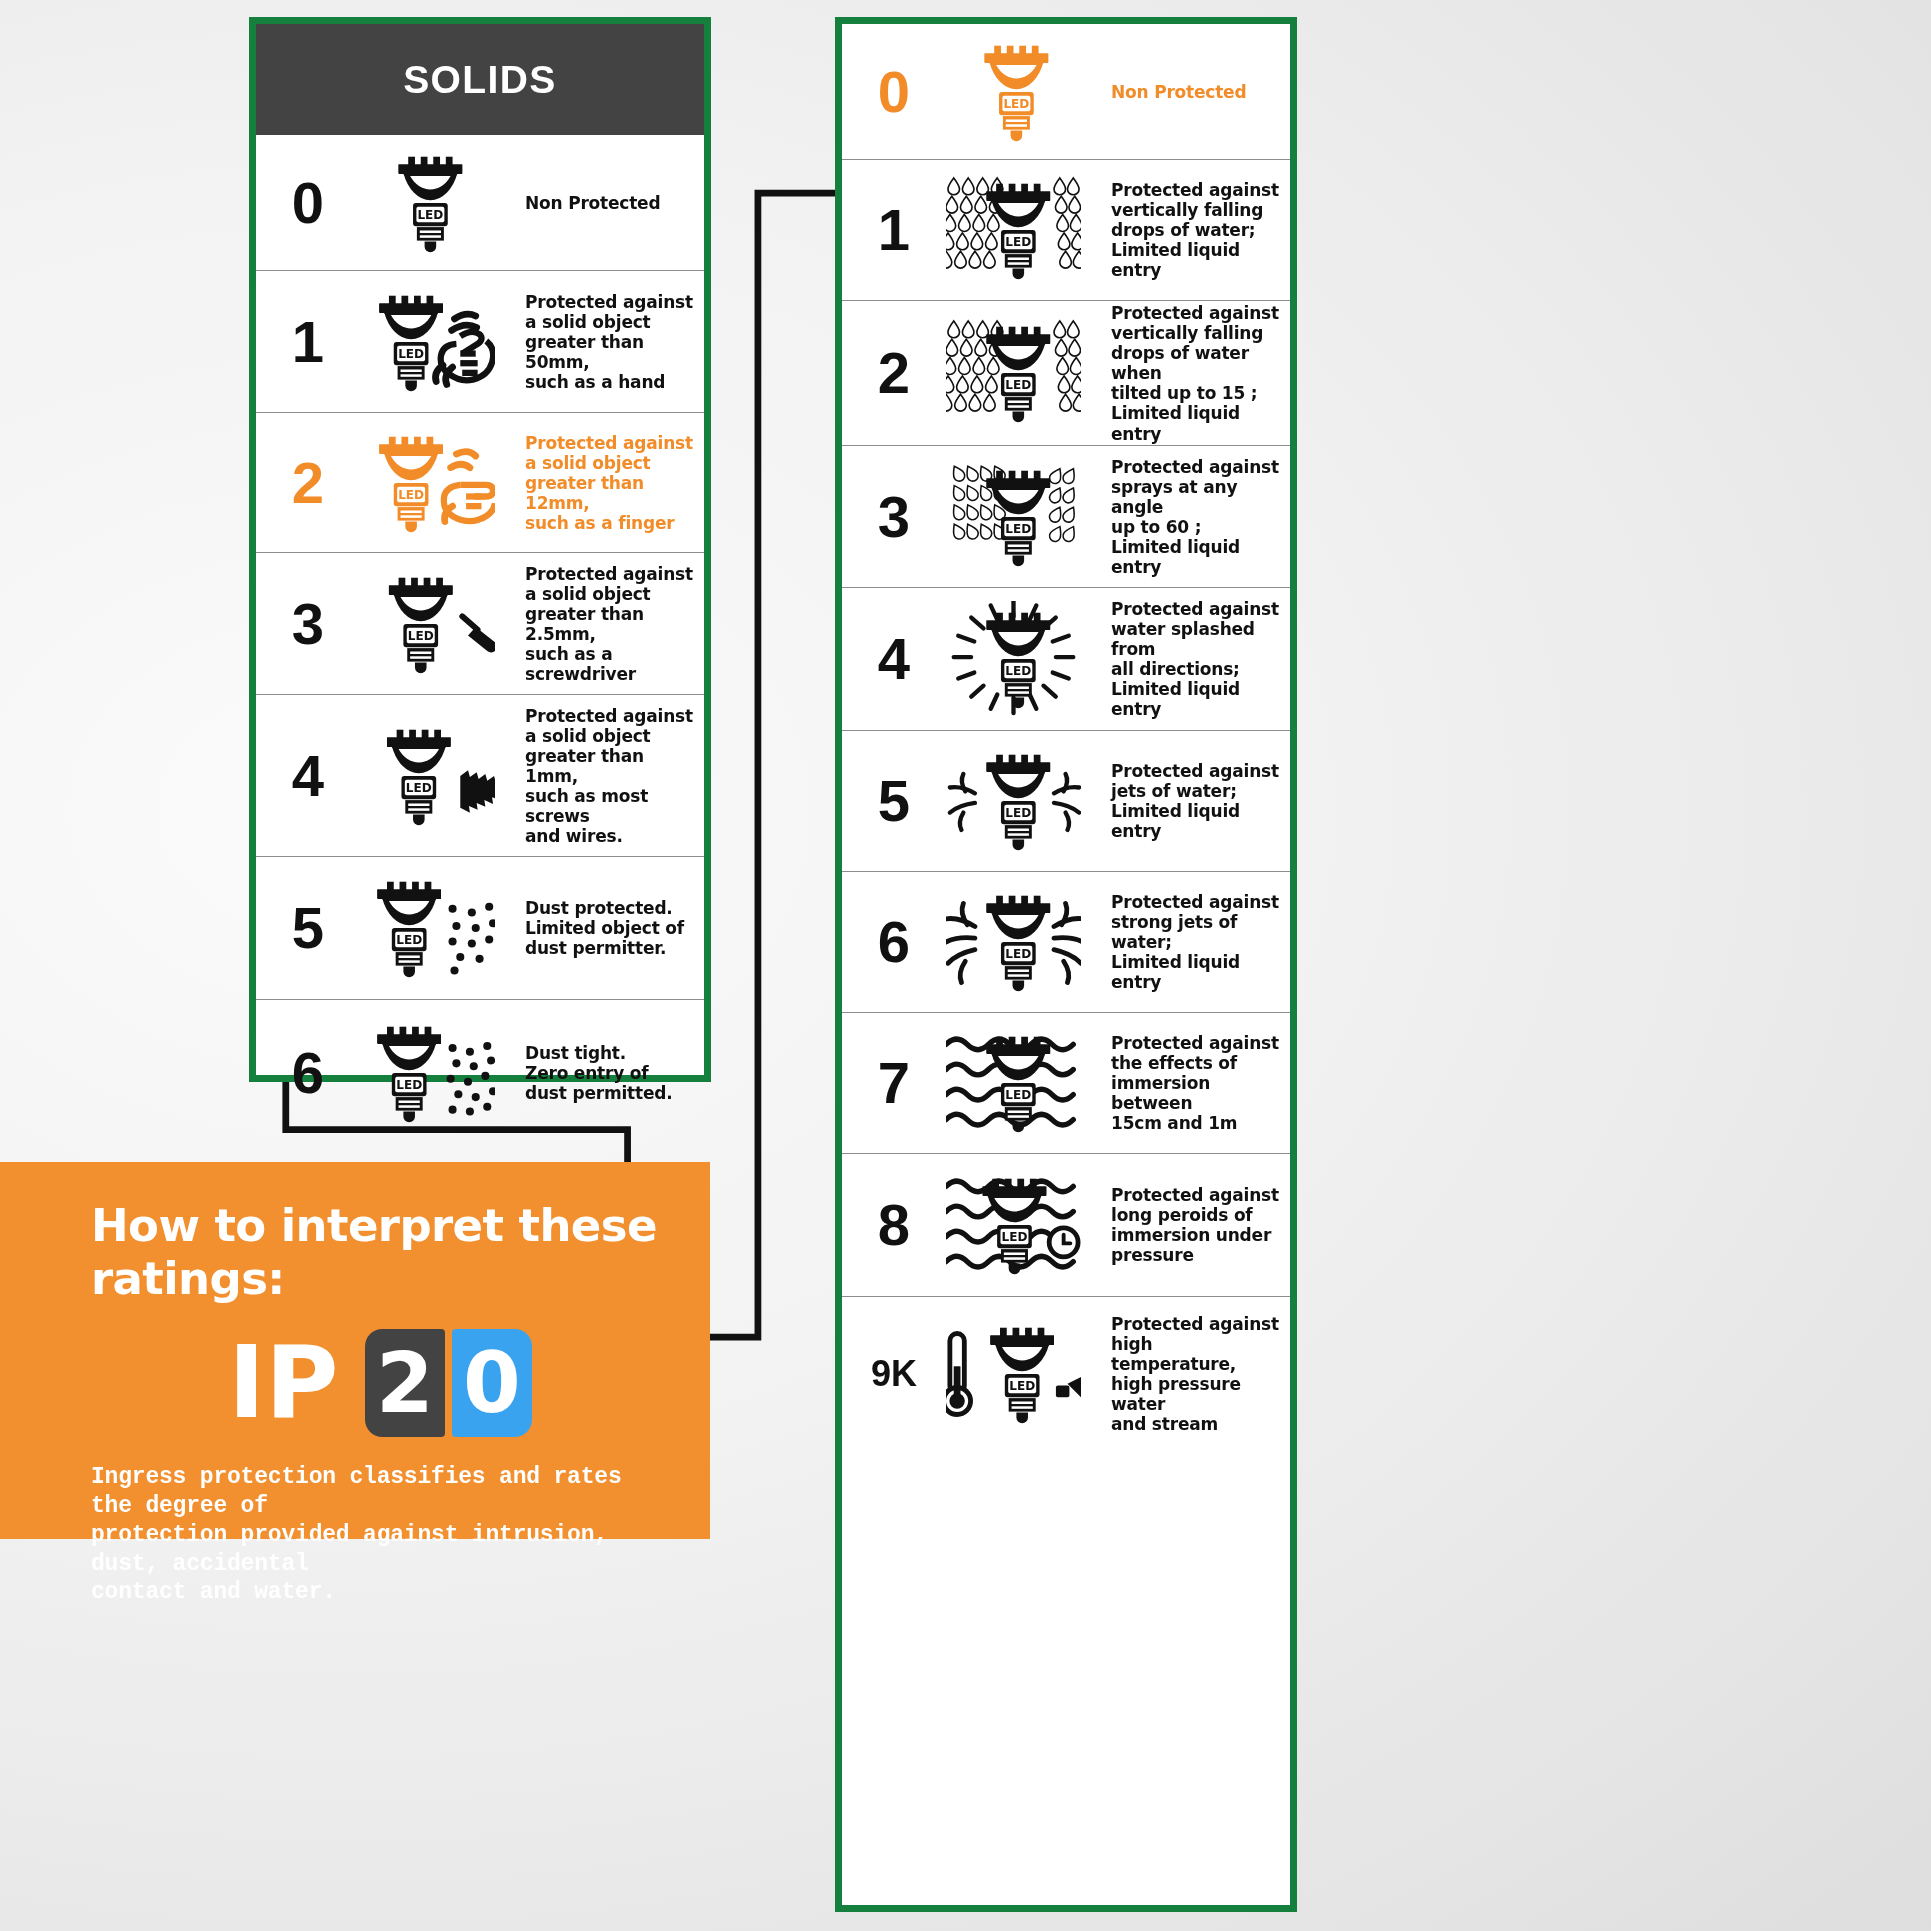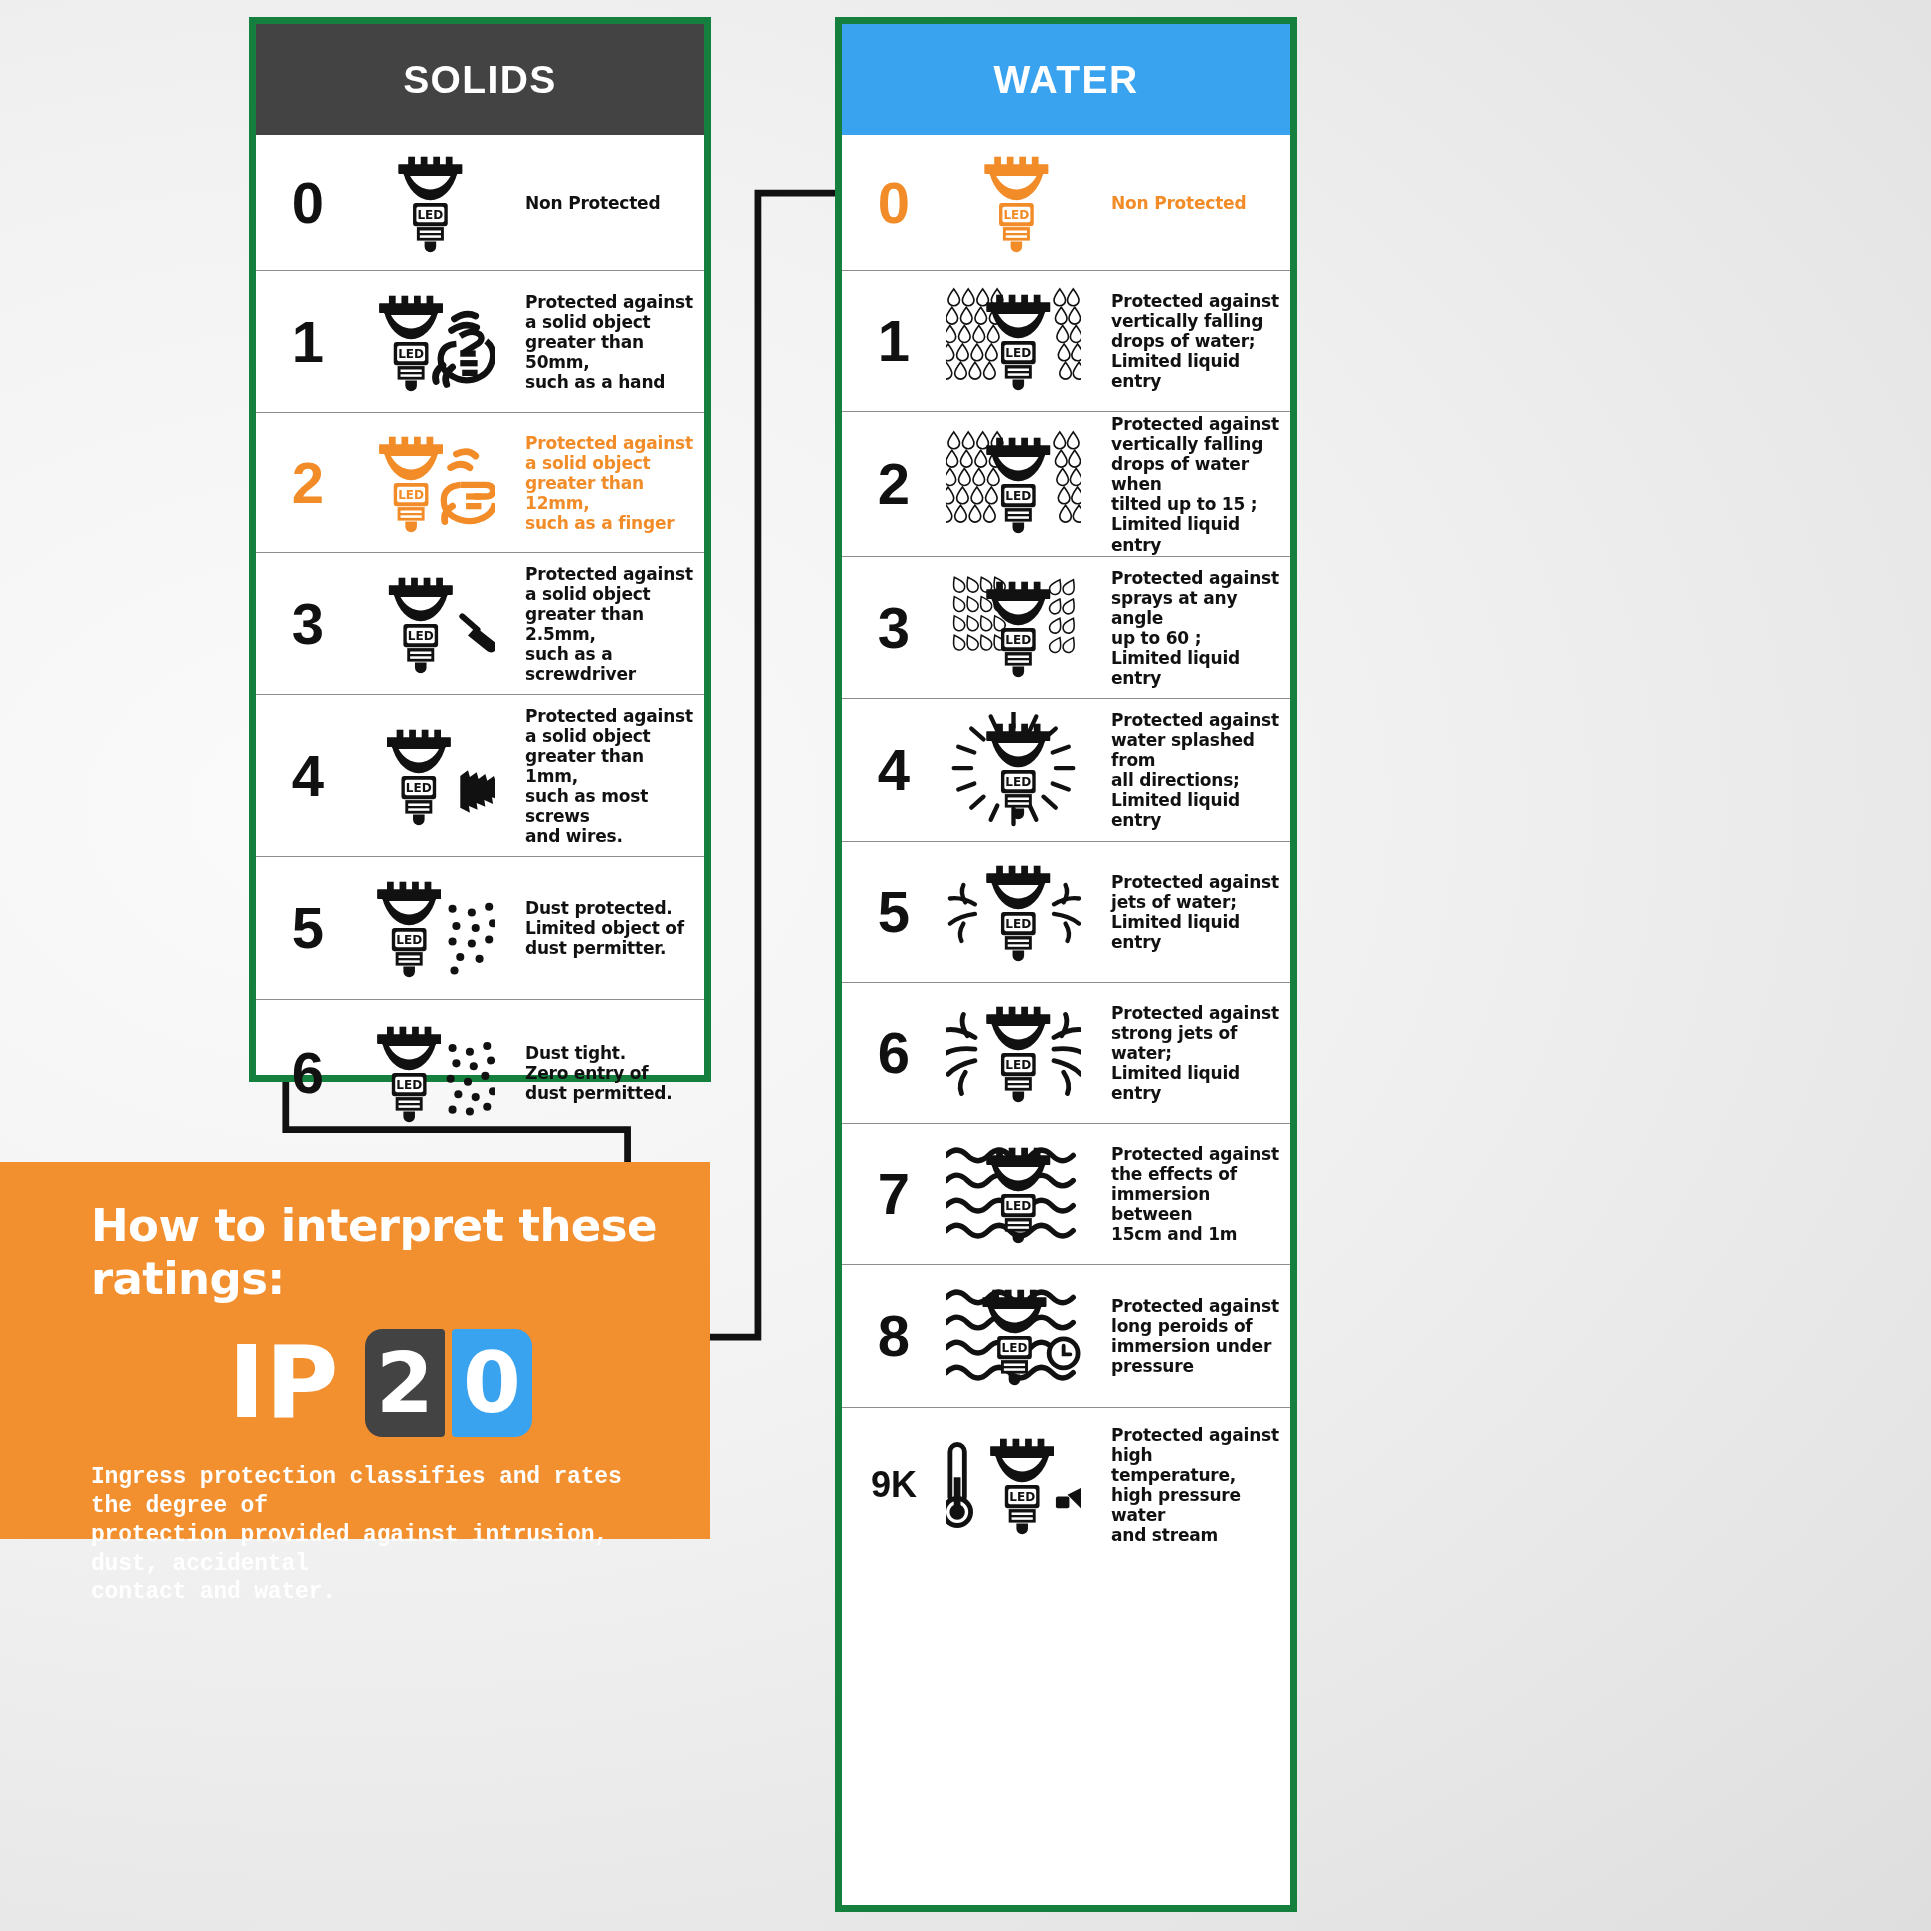--- a/index.html
+++ b/index.html
@@ -395,23 +395,20 @@
     </svg>
         </div>
         <div class="rtext">Dust tight.
 Zero entry of
 dust permitted.</div>
       </div>
     </div>
 </div>
 
 <div class="col" id="water-col">
-  <div class="col-header" id="water-header">
-    <span>WATER</span>
-  </div>
   <div id="water-rows">
       <div class="row" style="height: 135px;">
         <div class="rnum orange">0</div>
         <div class="ricon">
           <svg width="135" height="116" viewBox="0 0 140 120">
 
       <g transform="translate(32,12) scale(1)">
   <g fill="#f28c28">
     <rect x="18" y="0" width="7" height="11"></rect>
     <rect x="31" y="0" width="7" height="11"></rect>

